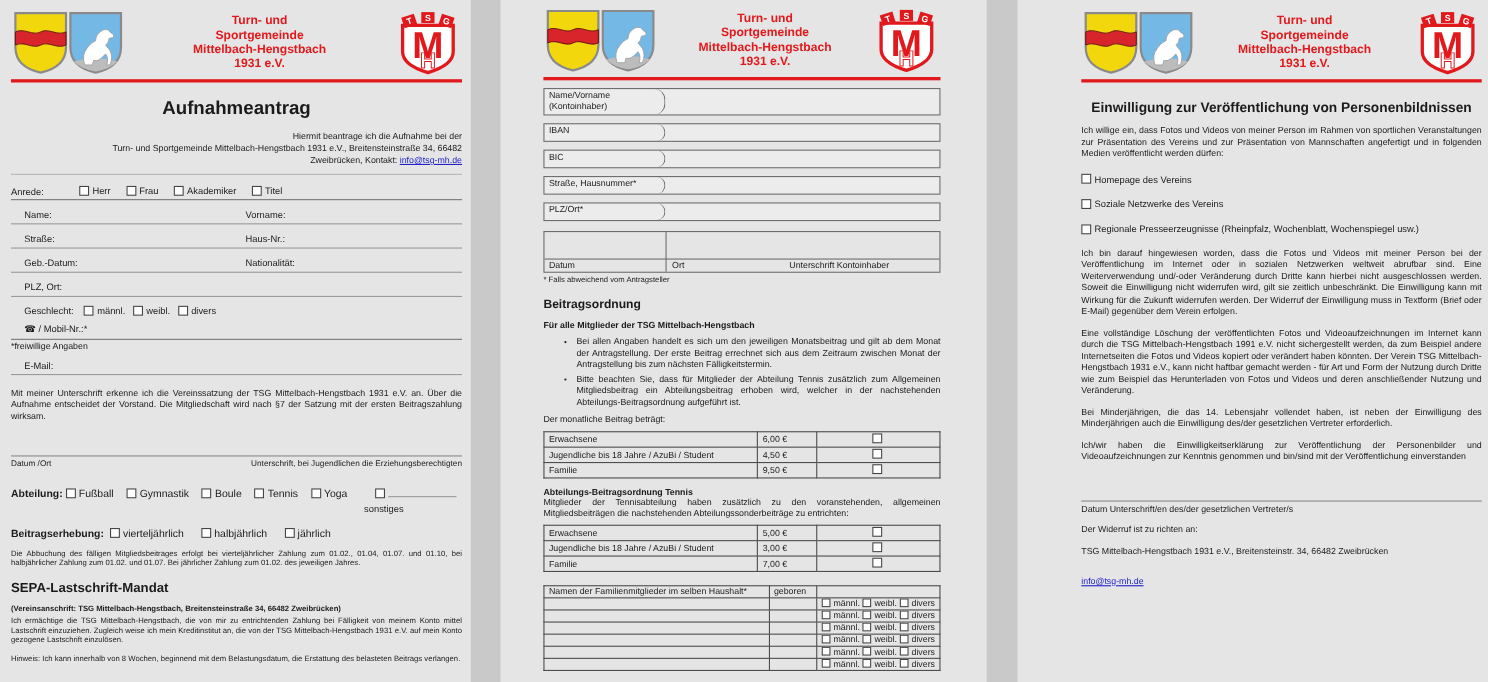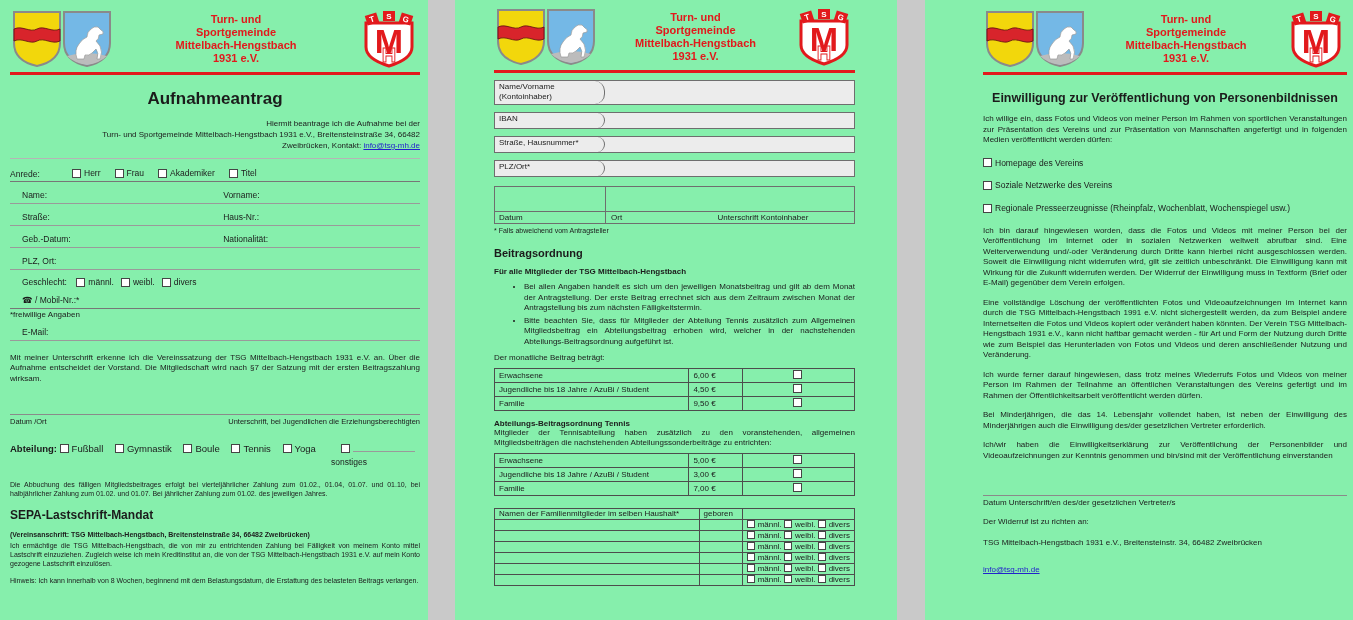--- a/index.html
+++ b/index.html
@@ -1,18 +1,18 @@
 <!DOCTYPE html>
 <html><head>
 <meta charset="utf-8">
 <style>
   html,body{margin:0;padding:0;}
   body{font-family:"Liberation Sans","DejaVu Sans",sans-serif;color:#1b1b1b;}
   .desk{width:1353px;height:620px;background:#c9c9c9;display:flex;overflow:hidden;}
-  .page{background:#86efac;height:620px;overflow:hidden;box-sizing:border-box;}
+  .page{background:#e5e5e5;height:620px;overflow:hidden;box-sizing:border-box;}
   .page1{width:428px;padding:8px 8px 0 10px;}
   .gapA{width:27px;}
   .page2{width:442px;padding:6px 42px 0 39px;}
   .gapB{width:28px;}
   .page3{width:428px;padding:8px 6px 0 58px;}
 
   
   .hdr{display:flex;align-items:center;justify-content:space-between;height:62px;}
   .hdr-text{color:#e2191c;font-weight:bold;font-size:11px;line-height:13px;text-align:center;flex:1;}
   .redrule{height:3px;background:#e2191c;margin-top:2px;}
@@ -171,20 +171,26 @@
       <span class="b">Abteilung:</span>
       <span class="opt"><span class="cb"></span><span>Fußball</span></span>
       <span class="opt"><span class="cb"></span><span>Gymnastik</span></span>
       <span class="opt"><span class="cb"></span><span>Boule</span></span>
       <span class="opt"><span class="cb"></span><span>Tennis</span></span>
       <span class="opt"><span class="cb"></span><span>Yoga</span></span>
       <span style="margin-left:14px;"><span class="cb"></span><span class="otherline"></span></span>
       <span class="caption">sonstiges</span>
     </div>
 
+    <div class="erheb">
+      <span class="b">Beitragserhebung:</span>&nbsp;
+      <span class="opt"><span class="cb"></span><span>vierteljährlich</span></span>
+      <span class="opt"><span class="cb"></span><span>halbjährlich</span></span>
+      <span class="opt"><span class="cb"></span><span>jährlich</span></span>
+    </div>
 
     <div class="t7 just mt8">Die Abbuchung des fälligen Mitgliedsbeitrages erfolgt bei vierteljährlicher Zahlung zum 01.02., 01.04, 01.07. und 01.10, bei halbjährlicher Zahlung zum 01.02. und 01.07. Bei jährlicher Zahlung zum 01.02. des jeweiligen Jahres.</div>
     <div class="h-sepa">SEPA-Lastschrift-Mandat</div>
     <div class="t7 b mt8">(Vereinsanschrift: TSG Mittelbach-Hengstbach, Breitensteinstraße 34, 66482 Zweibrücken)</div>
     <div class="t7 just" style="margin-top:2px;">Ich ermächtige die TSG Mittelbach-Hengstbach, die von mir zu entrichtenden Zahlung bei Fälligkeit von meinem Konto mittel Lastschrift einzuziehen. Zugleich weise ich mein Kreditinstitut an, die von der TSG Mittelbach-Hengstbach 1931 e.V. auf mein Konto gezogene Lastschrift einzulösen.</div>
     <div class="t7 just mt8">Hinweis: Ich kann innerhalb von 8 Wochen, beginnend mit dem Belastungsdatum, die Erstattung des belasteten Beitrags verlangen.</div>
   </div>
 
   <div class="gapA"></div>
 
@@ -224,20 +230,24 @@
         <span>Name/Vorname</span><br>
         <span>(Kontoinhaber)</span>
       </div>
       <div class="bank-value"></div>
     </div>
     <div class="bankrow h16">
       <div class="bank-label">IBAN</div>
       <div class="bank-value"></div>
     </div>
     <div class="bankrow h16">
+      <div class="bank-label">BIC</div>
+      <div class="bank-value"></div>
+    </div>
+    <div class="bankrow h16">
       <div class="bank-label">Straße, Hausnummer*</div>
       <div class="bank-value"></div>
     </div>
     <div class="bankrow h16">
       <div class="bank-label">PLZ/Ort*</div>
       <div class="bank-value"></div>
     </div>
 
     <div class="sigbox">
       <div class="vdiv"></div>
@@ -392,21 +402,20 @@
 
     <div class="title3">Einwilligung zur Veröffentlichung von Personenbildnissen</div>
     <div class="t8 just p3p">Ich willige ein, dass Fotos und Videos von meiner Person im Rahmen von sportlichen Veranstaltungen zur Präsentation des Vereins und zur Präsentation von Mannschaften angefertigt und in folgenden Medien veröffentlicht werden dürfen:</div>
 
     <div class="mediaopt"><span class="cb"></span><span>Homepage des Vereins</span></div>
     <div class="mediaopt"><span class="cb"></span><span>Soziale Netzwerke des Vereins</span></div>
     <div class="mediaopt"><span class="cb"></span><span>Regionale Presseerzeugnisse (Rheinpfalz, Wochenblatt, Wochenspiegel usw.)</span></div>
 
     <div class="t8 just" style="margin-top:12px;">Ich bin darauf hingewiesen worden, dass die Fotos und Videos mit meiner Person bei der Veröffentlichung im Internet oder in sozialen Netzwerken weltweit abrufbar sind. Eine Weiterverwendung und/-oder Veränderung durch Dritte kann hierbei nicht ausgeschlossen werden. Soweit die Einwilligung nicht widerrufen wird, gilt sie zeitlich unbeschränkt. Die Einwilligung kann mit Wirkung für die Zukunft widerrufen werden. Der Widerruf der Einwilligung muss in Textform (Brief oder E-Mail) gegenüber dem Verein erfolgen.</div>
     <div class="t8 just p3p">Eine vollständige Löschung der veröffentlichten Fotos und Videoaufzeichnungen im Internet kann durch die TSG Mittelbach-Hengstbach 1991 e.V. nicht sichergestellt werden, da zum Beispiel andere Internetseiten die Fotos und Videos kopiert oder verändert haben könnten. Der Verein TSG Mittelbach-Hengstbach 1931 e.V., kann nicht haftbar gemacht werden - für Art und Form der Nutzung durch Dritte wie zum Beispiel das Herunterladen von Fotos und Videos und deren anschließender Nutzung und Veränderung.</div>
-    <div class="t8 just p3p">Ich wurde ferner darauf hingewiesen, dass trotz meines Wiederrufs Fotos und Videos von meiner Person im Rahmen der Teilnahme an öffentlichen Veranstaltungen des Vereins gefertigt und im Rahmen der Öffentlichkeitsarbeit veröffentlicht werden dürfen.</div>
 
 
     <div class="t8 just p3p">Bei Minderjährigen, die das 14. Lebensjahr vollendet haben, ist neben der Einwilligung des Minderjährigen auch die Einwilligung des/der gesetzlichen Vertreter erforderlich.</div>
     <div class="t8 just p3p">Ich/wir haben die Einwilligkeitserklärung zur Veröffentlichung der Personenbilder und Videoaufzeichnungen zur Kenntnis genommen und bin/sind mit der Veröffentlichung einverstanden</div>
 
     <div class="fullsig">Datum Unterschrift/en des/der gesetzlichen Vertreter/s</div>
     <div class="t8" style="margin-top:10px;">Der Widerruf ist zu richten an:</div>
     <div class="t8" style="margin-top:10px;">TSG Mittelbach-Hengstbach 1931 e.V., Breitensteinstr. 34, 66482 Zweibrücken</div>
     <div style="margin-top:10px;"><a class="lnk t8" href="#">info@tsg-mh.de</a></div>
   </div>

